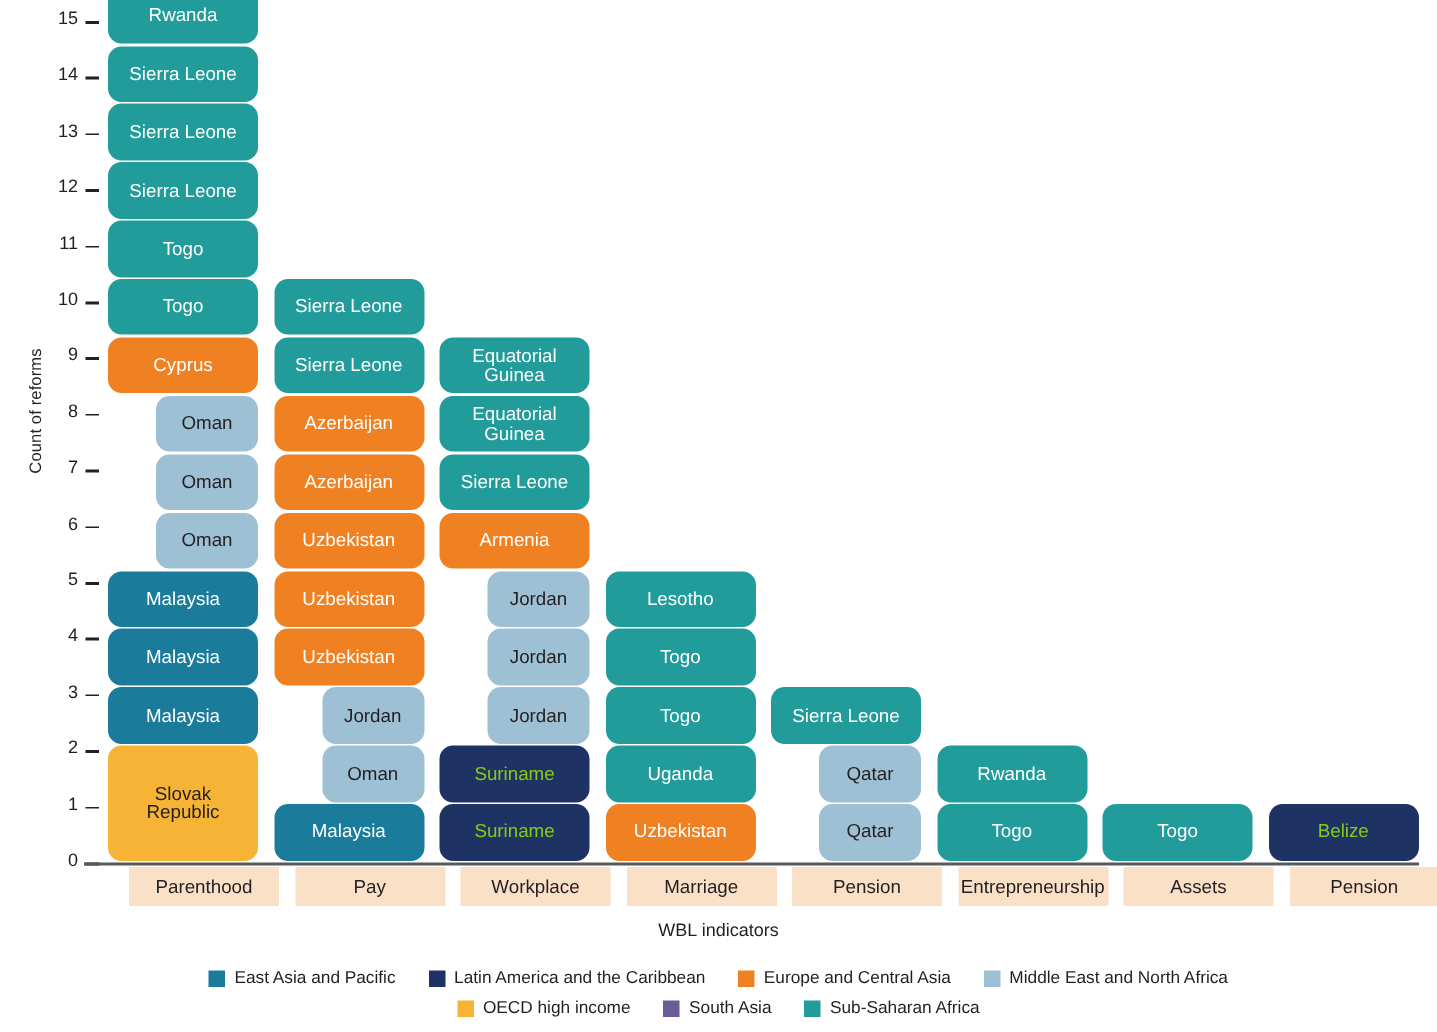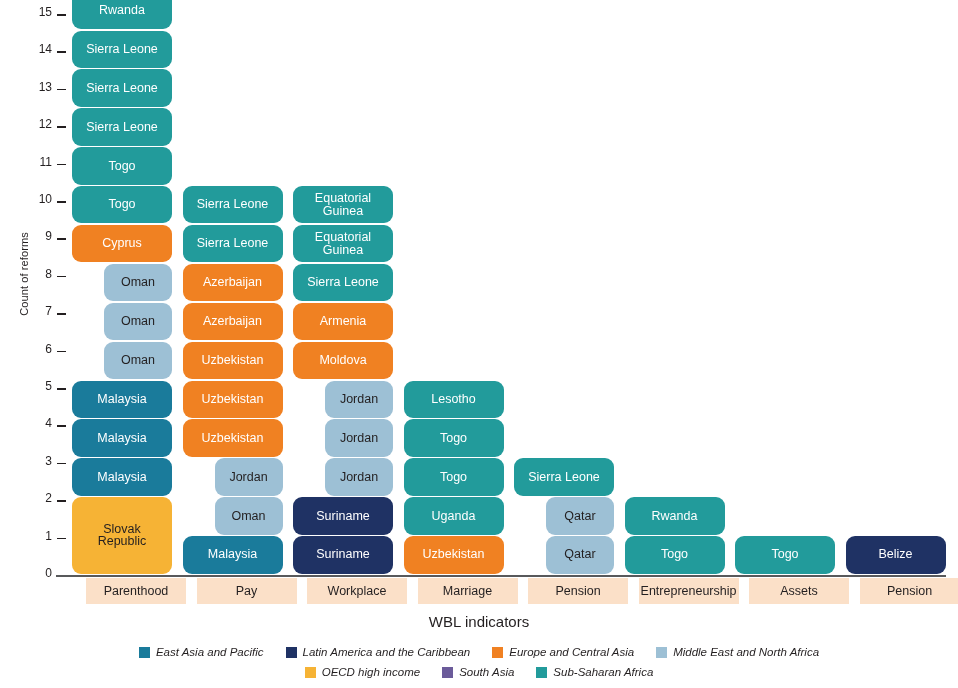--- a/index.html
+++ b/index.html
@@ -111,21 +111,21 @@
     padding: 0 3px;
     box-sizing: border-box;
     white-space: pre-line;
     font-weight: 400;
   }
   .seg.tall { height: 76.3px; }
 
   
   .r-eap  { background: #1a7b9b; color: #ffffff; }
   .r-eca  { background: #f08122; color: #ffffff; }
-  .r-lac  { background: #1f3264; color: #ffffff; }
+  .r-lac  { background: #1f3264; color: #84cc16; }
   .r-mena { background: #9dc0d5; color: #231f20; margin-left: 32px; }
   .r-oecd { background: #f6b335; color: #231f20; }
   .r-ssa  { background: #229b9b; color: #ffffff; }
 
   
   .cat-label {
     position: absolute;
     top: 578px;
     width: 100px;
     height: 26px;
@@ -138,36 +138,35 @@
     box-sizing: border-box;
     margin-left: 14px;
   }
 
   #x-axis-title {
     position: absolute;
     left: 0;
     top: 613px;
     width: 958px;
     text-align: center;
-    font-size: 15px;
+    font-size: 12px;
     color: #231f20;
   }
 
   
   #legend {
     position: absolute;
     left: 0;
     top: 642px;
     width: 958px;
     display: flex;
     flex-wrap: wrap;
     justify-content: center;
     align-content: flex-start;
     gap: 0px 0px;
-    font-style: italic;
   }
   .legend-row {
     width: 100%;
     display: flex;
     justify-content: center;
   }
   .legend-item {
     display: flex;
     align-items: center;
     font-size: 11.5px;
@@ -328,21 +327,20 @@
       <div class="seg r-ssa">Sierra Leone</div>
       <div class="seg r-ssa">Sierra Leone</div>
     </div>
     <div class="cat-label" style="left: 182.5px;">Pay</div>
     <div class="column" style="left: 293px; bottom: 113px; width: 100px;">
       <div class="seg r-lac">Suriname</div>
       <div class="seg r-lac">Suriname</div>
       <div class="seg r-mena">Jordan</div>
       <div class="seg r-mena">Jordan</div>
       <div class="seg r-mena">Jordan</div>
-      <div class="seg r-eca">Moldova</div>
       <div class="seg r-eca">Armenia</div>
       <div class="seg r-ssa">Sierra Leone</div>
       <div class="seg r-ssa">Equatorial
 Guinea</div>
       <div class="seg r-ssa">Equatorial
 Guinea</div>
     </div>
     <div class="cat-label" style="left: 293px;">Workplace</div>
     <div class="column" style="left: 403.5px; bottom: 113px; width: 100px;">
       <div class="seg r-eca">Uzbekistan</div>

